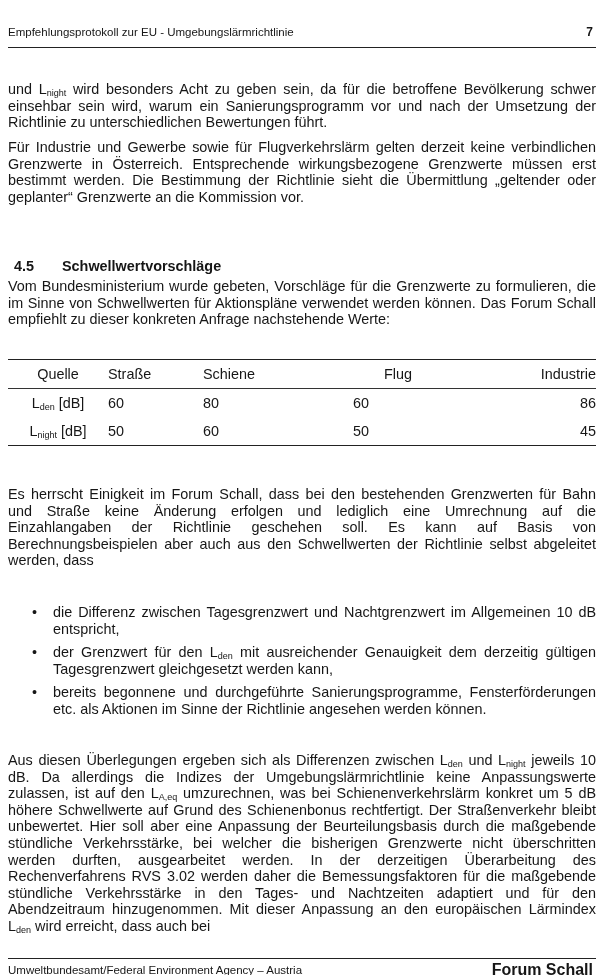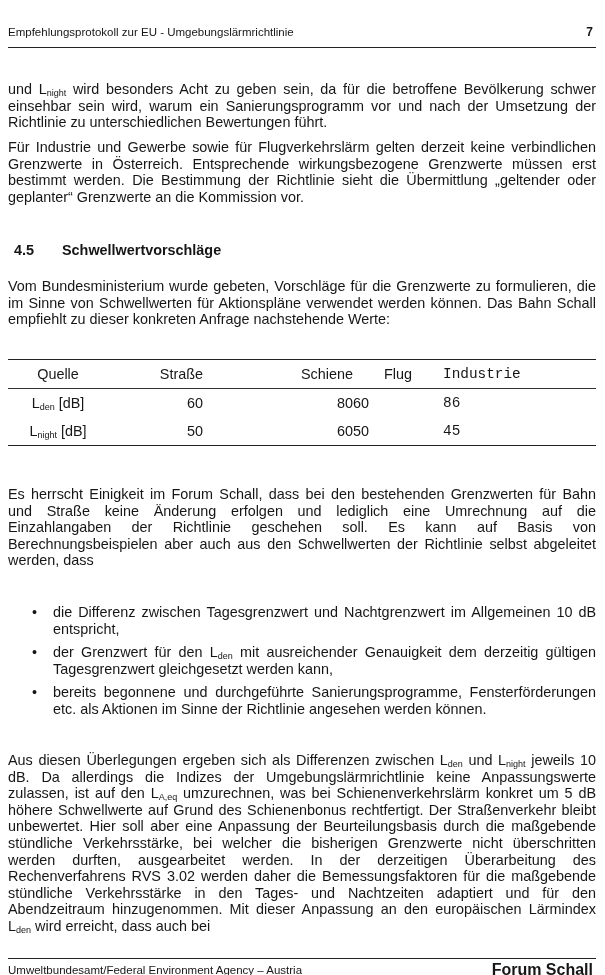--- a/index.html
+++ b/index.html
@@ -52,42 +52,42 @@
     .body-text p { margin: 0; }
     .sub { font-size: 9px; vertical-align: -2px; line-height: 0; }
     .heading {
       position: absolute;
       left: 14px;
       top: 227px;
       font-size: 14.4px;
       font-weight: bold;
       line-height: 18px;
     }
-    .heading .num { display: inline-block; width: 48px; }
+    .heading .num { display: inline-block; width: 48px; margin-top: 16px; }
     table.thr {
       position: absolute;
       left: 8px;
       top: 345px;
       width: 588px;
       border-collapse: collapse;
       font-size: 14.4px;
     }
     table.thr td, table.thr th {
       font-weight: normal;
       height: 28px;
       padding: 0;
       vertical-align: middle;
     }
     table.thr thead tr { border-top: 1.8px solid #222; border-bottom: 1.2px solid #333; }
     table.thr tbody tr:last-child { border-bottom: 1.8px solid #222; }
     table.thr .c0 { text-align: center; width: 100px; }
-    table.thr .c1 { text-align: right; width: 95px; }
-    table.thr .c2 { text-align: right; width: 150px; }
+    table.thr .c1 { text-align: left; width: 95px; }
+    table.thr .c2 { text-align: left; width: 150px; }
     table.thr .c3 { width: 90px; }
-    table.thr .c4 { text-align: left; font-family: Liberation Mono, monospace; }
+    table.thr .c4 { text-align: right; }
     ul.bullets {
       position: absolute;
       left: 8px;
       width: 588px;
       top: 590px;
       margin: 0;
       padding: 0;
       list-style: none;
       font-size: 14.4px;
       line-height: 16.6px;
@@ -132,21 +132,21 @@
 
   <div class="body-text" style="top:67px;">
     <p><span>und L</span><span class="sub">night</span><span> wird besonders Acht zu geben sein, da für die betroffene Bevölkerung schwer einsehbar sein wird, warum ein Sanierungsprogramm vor und nach der Umsetzung der Richtlinie zu unterschiedlichen Bewertungen führt.</span></p>
   </div>
 
   <div class="heading">
     <span class="num">4.5</span><span>Schwellwertvorschläge</span>
   </div>
 
   <div class="body-text" style="top:264px;">
-    <p>Vom Bundesministerium wurde gebeten, Vorschläge für die Grenzwerte zu formulieren, die im Sinne von Schwellwerten für Aktionspläne verwendet werden können. Das Bahn Schall empfiehlt zu dieser konkreten Anfrage nachstehende Werte:</p>
+    <p>Vom Bundesministerium wurde gebeten, Vorschläge für die Grenzwerte zu formulieren, die im Sinne von Schwellwerten für Aktionspläne verwendet werden können. Das Forum Schall empfiehlt zu dieser konkreten Anfrage nachstehende Werte:</p>
   </div>
 
   <table class="thr">
     <thead>
       <tr>
         <th class="c0">Quelle</th>
         <th class="c1">Straße</th>
         <th class="c2">Schiene</th>
         <th class="c3">Flug</th>
         <th class="c4">Industrie</th>

